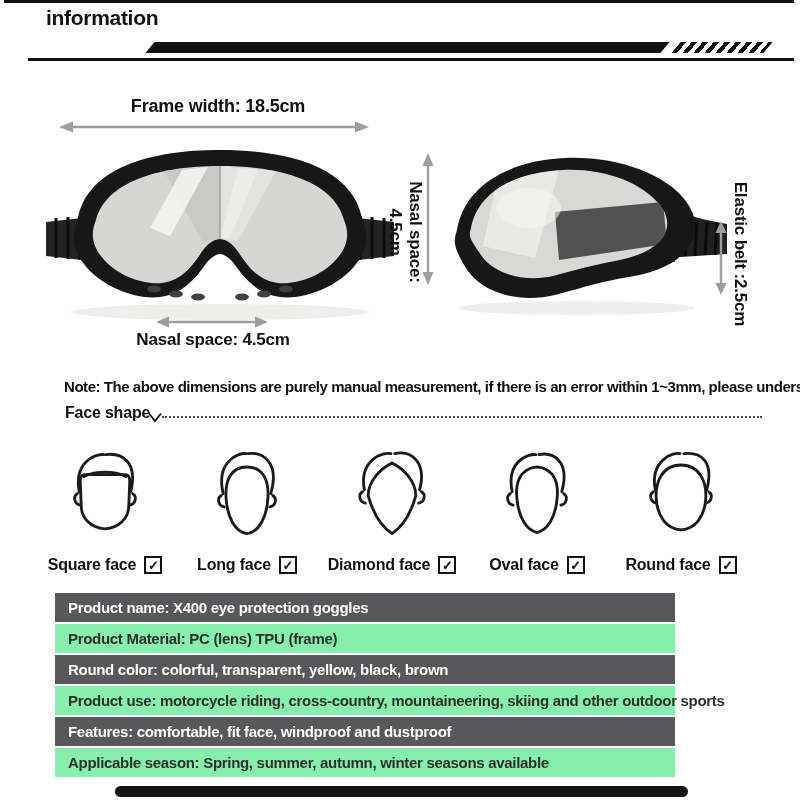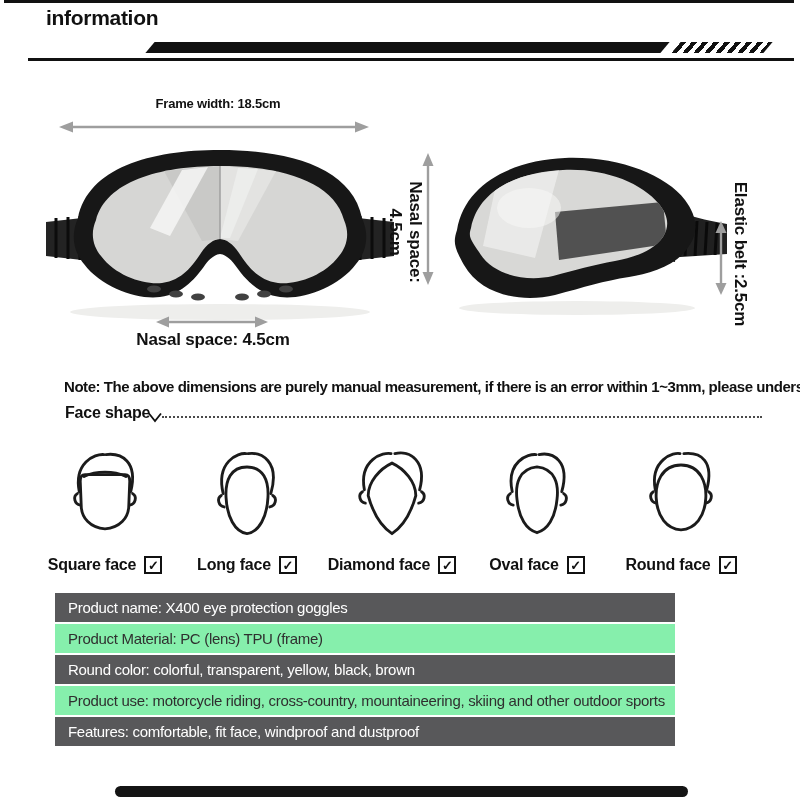--- a/index.html
+++ b/index.html
@@ -9,21 +9,21 @@
   
   .top-line{position:absolute;left:4px;top:0;width:790px;height:3px;background:#111;}
   .title{position:absolute;left:46px;top:6px;font-size:21px;font-weight:700;line-height:24px;letter-spacing:-0.3px;}
   .deco-bar{position:absolute;left:150px;top:42px;width:515px;height:11px;background:#111;
             transform:skewX(-40deg);}
   .deco-slashes{position:absolute;left:676px;top:42px;width:92px;height:11px;transform:skewX(-40deg);
             background:repeating-linear-gradient(90deg,#111 0 5.5px,transparent 5.5px 11px);}
   .header-underline{position:absolute;left:28px;top:58px;width:766px;height:3px;background:#111;}
 
   
-  .dim-label{position:absolute;font-weight:700;font-size:13px;text-align:center;letter-spacing:-0.2px;}
+  .dim-label{position:absolute;font-weight:700;font-size:18px;text-align:center;letter-spacing:-0.2px;}
   .dim-label.small{font-size:17px;}
   .rot{transform:rotate(90deg);}
   .arrow-svg{position:absolute;}
   .goggle-svg{position:absolute;}
 
   
   .note{position:absolute;left:64px;top:378px;width:724px;font-weight:700;font-size:15px;
         letter-spacing:-0.45px;white-space:nowrap;}
   .face-shape-label{position:absolute;left:65px;top:404px;font-weight:700;font-size:16px;letter-spacing:-0.2px;}
   .chevron{position:absolute;left:147px;top:412px;}
@@ -31,21 +31,21 @@
 
   .face-cell{position:absolute;top:446px;width:150px;text-align:center;}
   .face-cell svg{display:block;margin:0 auto;}
   .face-label{margin-top:10px;font-weight:700;font-size:16px;letter-spacing:-0.2px;
               display:flex;align-items:center;justify-content:center;}
   .checkbox{display:inline-flex;width:14px;height:14px;border:2px solid #111;margin-left:8px;
             align-items:center;justify-content:center;font-size:13px;font-weight:700;line-height:1;}
 
   
   .spec-row{position:absolute;left:55px;width:620px;height:29px;display:flex;align-items:center;
-            padding-left:13px;box-sizing:border-box;font-weight:400;font-size:15px;letter-spacing:-0.3px;
+            padding-left:13px;box-sizing:border-box;font-weight:700;font-size:15px;letter-spacing:-0.3px;
             white-space:nowrap;}
   .spec-row.dark{background:#58585a;color:#ffffff;}
   .spec-row.light{background:#86efac;color:#2f2f2f;}
 
   .bottom-bar{position:absolute;left:115px;top:786px;width:573px;height:11px;background:#141414;border-radius:6px;}
 </style>
 </head>
 <body>
 
 <div class="page">
@@ -234,15 +234,16 @@
       <span>Round face</span>
       <span class="checkbox">✓</span>
     </div>
   </div>
 
   <div class="spec-row dark" style="top:593px;">Product name: X400 eye protection goggles</div>
   <div class="spec-row light" style="top:624px;">Product Material: PC (lens) TPU (frame)</div>
   <div class="spec-row dark" style="top:655px;">Round color: colorful, transparent, yellow, black, brown</div>
   <div class="spec-row light" style="top:686px;">Product use: motorcycle riding, cross-country, mountaineering, skiing and other outdoor sports</div>
   <div class="spec-row dark" style="top:717px;">Features: comfortable, fit face, windproof and dustproof</div>
+  <div class="spec-row light" style="top:748px;">Applicable season: Spring, summer, autumn, winter seasons available</div>
 
   <div class="bottom-bar"></div>
 </div>
 
 </body></html>

